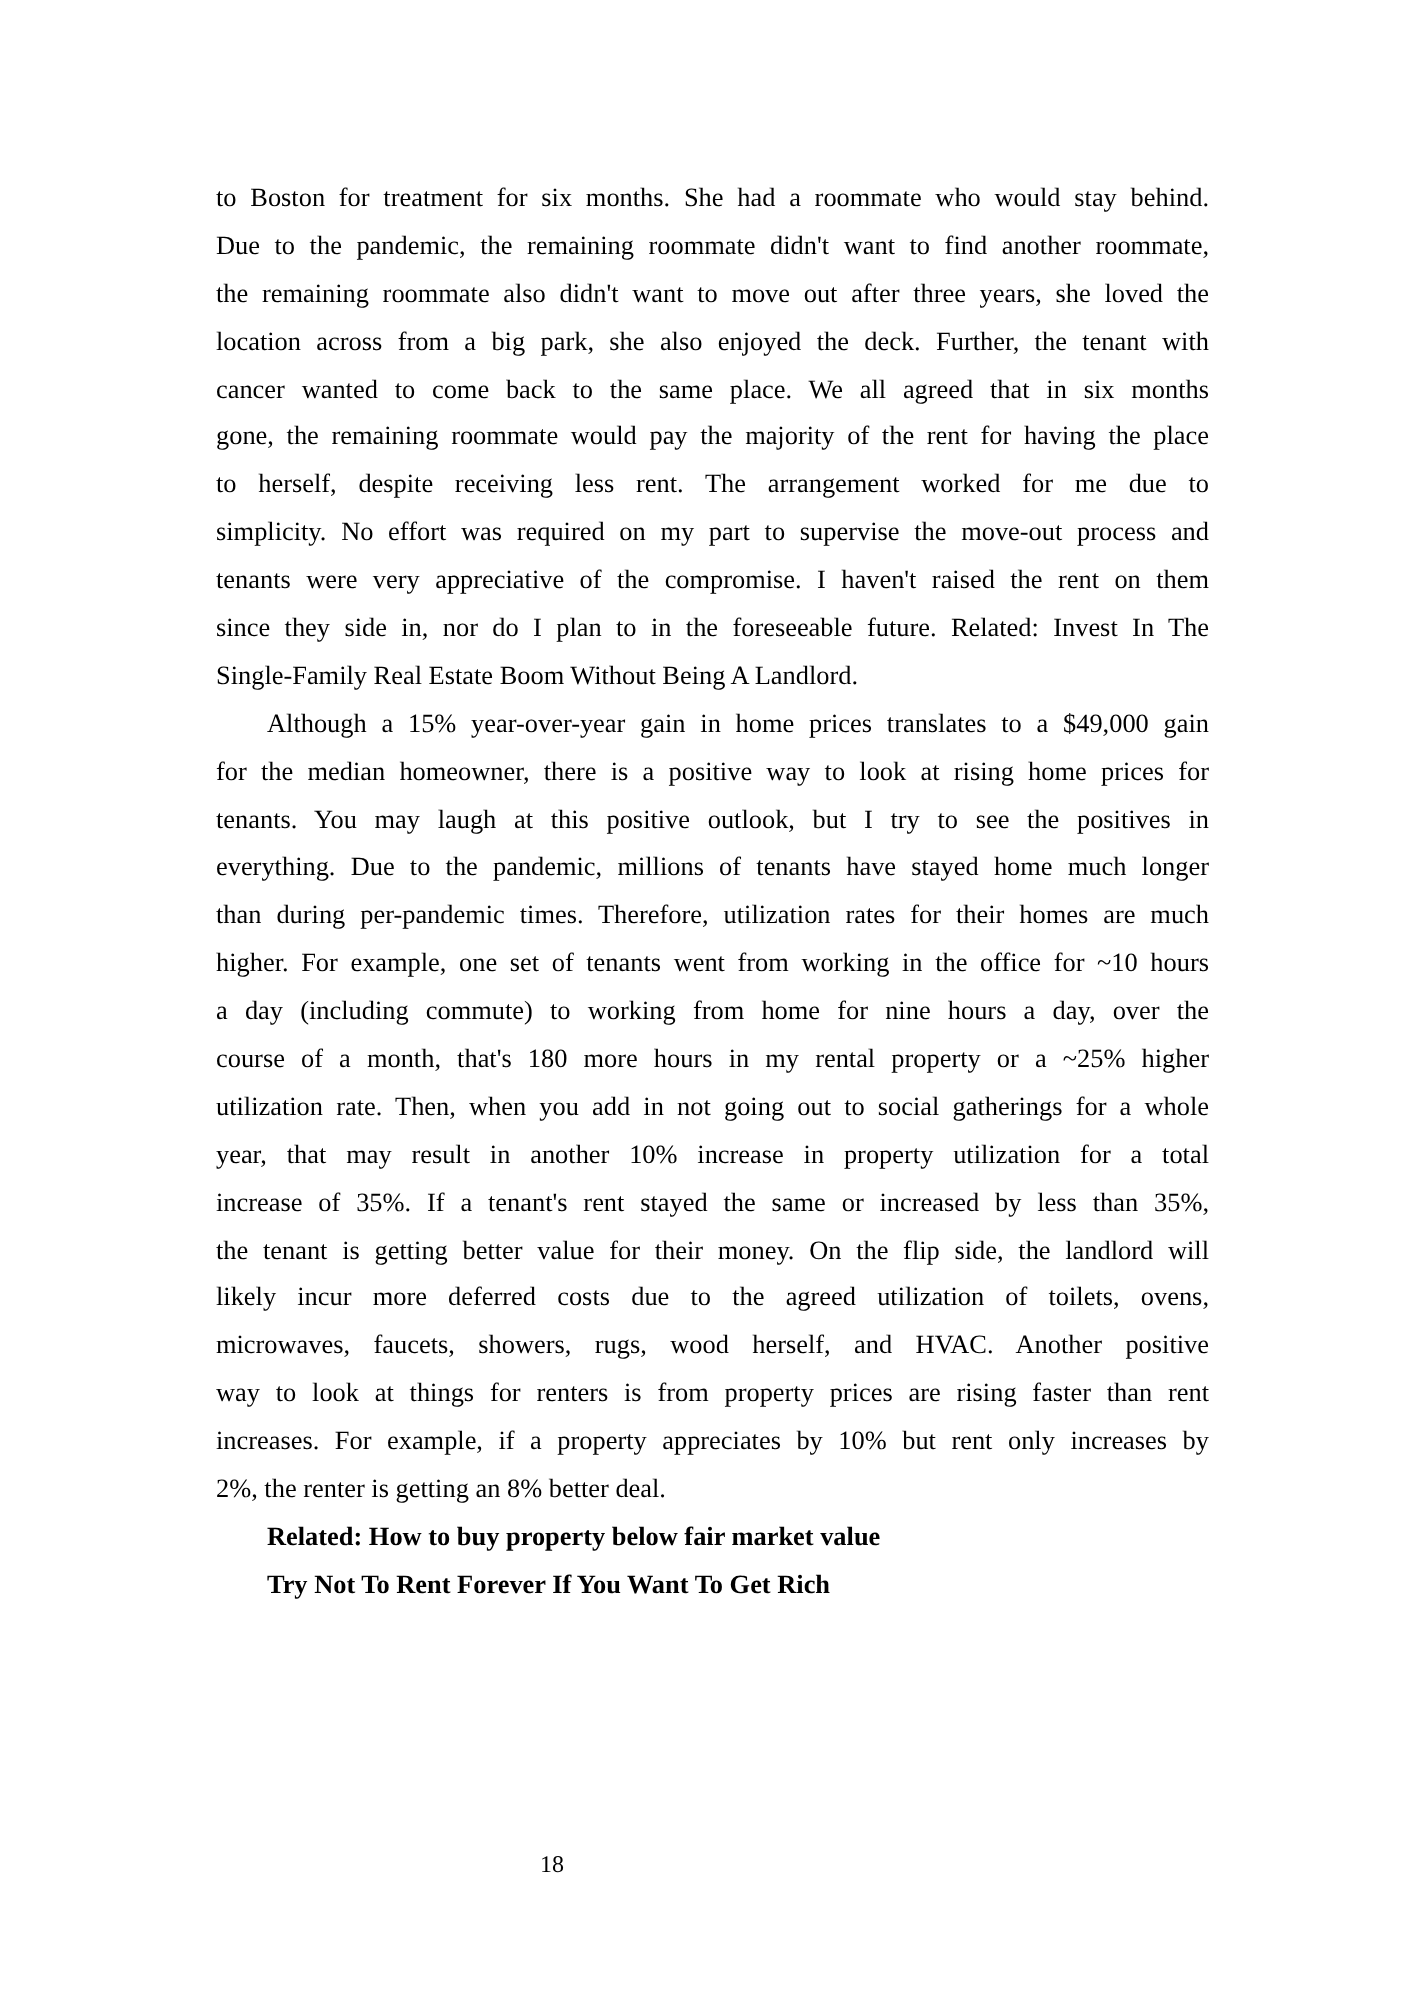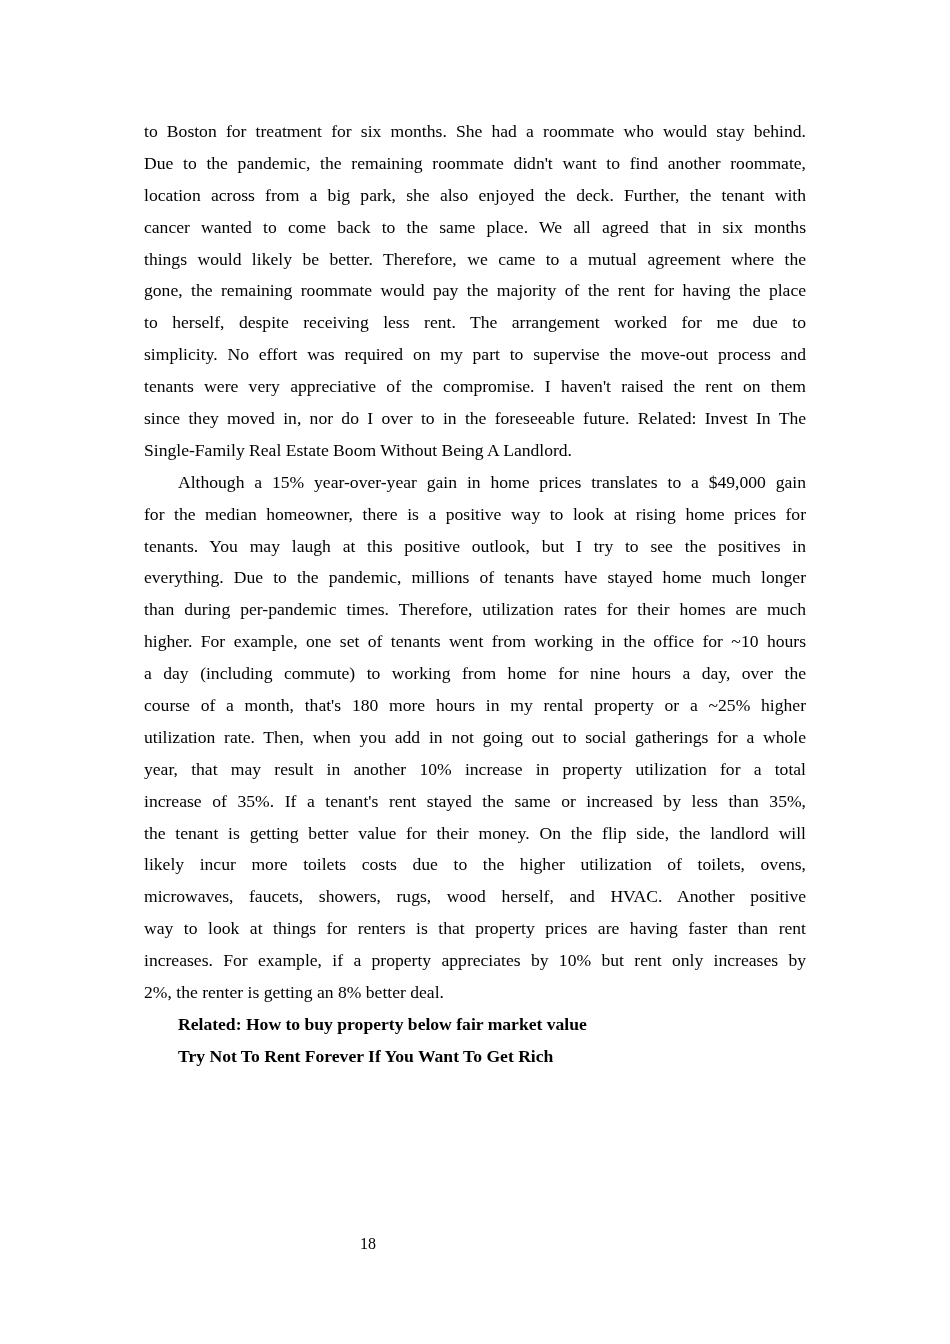--- a/index.html
+++ b/index.html
@@ -59,48 +59,48 @@
   </style>
 </head>
 <body>
 
 <div class="page">
   <div class="body-text">
 
     <div>
       <div class="line">to Boston for treatment for six months. She had a roommate who would stay behind.</div>
       <div class="line">Due to the pandemic, the remaining roommate didn't want to find another roommate,</div>
+      <div class="line">the remaining roommate also didn't want to move out after three years, she loved the</div>
       <div class="line">location across from a big park, she also enjoyed the deck. Further, the tenant with</div>
       <div class="line">cancer wanted to come back to the same place.  We  all agreed that in six months</div>
-      <div class="line">things would likely be better. Therefore, we came to a mutual agreement where the</div>
       <div class="line">gone, the remaining roommate would pay the majority of the rent for having the place</div>
       <div class="line">to herself, despite receiving less rent.  The  arrangement worked for me due to</div>
       <div class="line">simplicity.  No  effort was required on my part to supervise the move-out process and</div>
       <div class="line">tenants were very appreciative of the compromise.  I haven't raised the rent on them</div>
-      <div class="line">since they moved in, nor do I over to in the foreseeable future.  Related:  Invest In The</div>
+      <div class="line">since they side in, nor do I plan to in the foreseeable future.  Related:  Invest In The</div>
       <div class="line last">Single-Family Real Estate Boom Without Being A Landlord.</div>
     </div>
 
 
     <div>
       <div class="line indent">Although a 15% year-over-year gain in home prices translates to a $49,000 gain</div>
       <div class="line">for the median homeowner, there is a positive way to look at rising home prices for</div>
       <div class="line">tenants.  You  may laugh at this positive outlook, but I try to see the positives in</div>
       <div class="line">everything.  Due  to the pandemic, millions of tenants have stayed home much longer</div>
       <div class="line">than during  per-pandemic  times. Therefore, utilization rates for their homes are much</div>
       <div class="line">higher. For example, one set of tenants went from working in the office for ~10 hours</div>
       <div class="line">a day (including  commute) to working from home for nine hours a day, over the</div>
       <div class="line">course of a month, that's 180 more hours in my rental property or a ~25% higher</div>
       <div class="line">utilization rate.  Then, when you add in not going out to social gatherings for a whole</div>
       <div class="line">year, that may result in another 10% increase in property utilization for a total</div>
       <div class="line">increase of 35%.  If  a tenant's rent stayed the same or increased by less than 35%,</div>
       <div class="line">the tenant is getting better value for their money.  On  the flip side, the landlord will</div>
-      <div class="line">likely incur more toilets costs due to the higher utilization of toilets, ovens,</div>
+      <div class="line">likely incur more deferred costs due to the agreed utilization of toilets, ovens,</div>
       <div class="line">microwaves, faucets, showers, rugs, wood herself, and HVAC.  Another  positive</div>
-      <div class="line">way to look at things for renters is that property prices are having faster than rent</div>
+      <div class="line">way to look at things for renters is from property prices are rising faster than rent</div>
       <div class="line">increases. For example, if a property appreciates by 10% but rent only increases by</div>
       <div class="line last">2%, the renter is getting an 8% better deal.</div>
     </div>
 
     <div class="line last indent bold">Related:  How to buy property below fair market value</div>
 
     <div class="line last indent bold">Try Not To Rent Forever If You Want To Get Rich</div>
   </div>
 
   <div class="page-number">18</div>

